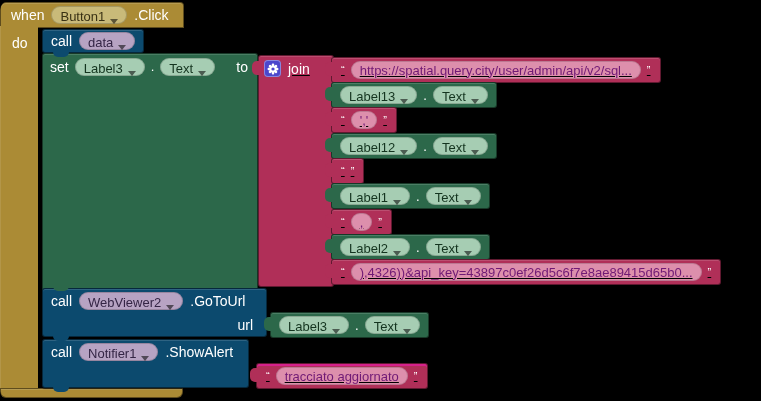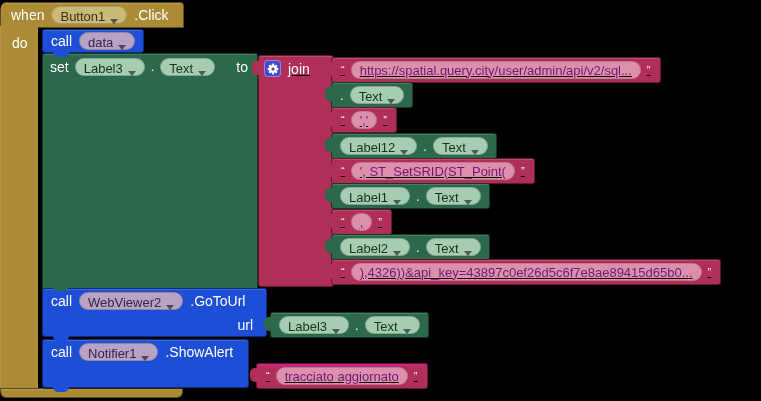--- a/index.html
+++ b/index.html
@@ -5,21 +5,21 @@
   html,body{margin:0;padding:0;background:#000;}
   .canvas{
     position:relative;width:761px;height:401px;background:#000;
     border-radius:10px;overflow:hidden;
     font-family:"Liberation Sans",sans-serif;
   }
   .lbl{color:#fff;font-size:14px;white-space:nowrap;}
   .abs{position:absolute;box-sizing:border-box;}
   
   .gold{background:#AB8B35;}
-  .purple{background:#1d4ed8;}
+  .purple{background:#0c4a6e;}
   .green{background:#2C684A;}
   .magenta{background:#B02F58;text-decoration:underline;}
   .blockchrome{
     border:1px solid rgba(0,0,0,.45);border-radius:3px;
     box-shadow:inset 0 1px 0 rgba(255,255,255,.14), 0 1px 1px rgba(0,0,0,.6);
   }
   
   .stack{display:flex;align-items:center;gap:7px;padding:0 8px;}
   .tworow{display:block;padding:0;}
   .tworow .r{display:flex;align-items:center;gap:7px;height:24px;padding:0 8px;}
@@ -119,20 +119,24 @@
     </div>
   </div>
 
   <div class="vrow magenta" style="left:331px;top:57px;">
     <span class="q">“</span>
     <span class="spill">https://spatial.query.city/user/admin/api/v2/sql...</span>
     <span class="q">”</span>
   </div>
 
   <div class="vrow green" style="left:331px;top:82px;">
+    <span class="dd dd-green">
+      <span>Label13</span>
+      <span class="arrow"></span>
+    </span>
     <span class="dot">.</span>
     <span class="dd dd-green">
       <span>Text</span>
       <span class="arrow"></span>
     </span>
   </div>
 
   <div class="vrow magenta" style="left:331px;top:107px;">
     <span class="q">“</span>
     <span class="spill">','</span>
@@ -146,21 +150,20 @@
     </span>
     <span class="dot">.</span>
     <span class="dd dd-green">
       <span>Text</span>
       <span class="arrow"></span>
     </span>
   </div>
 
   <div class="vrow magenta" style="left:331px;top:158px;">
     <span class="q">“</span>
-    <span class="spill">', ST_SetSRID(ST_Point(</span>
     <span class="q">”</span>
   </div>
 
   <div class="vrow green" style="left:331px;top:183px;">
     <span class="dd dd-green">
       <span>Label1</span>
       <span class="arrow"></span>
     </span>
     <span class="dot">.</span>
     <span class="dd dd-green">

